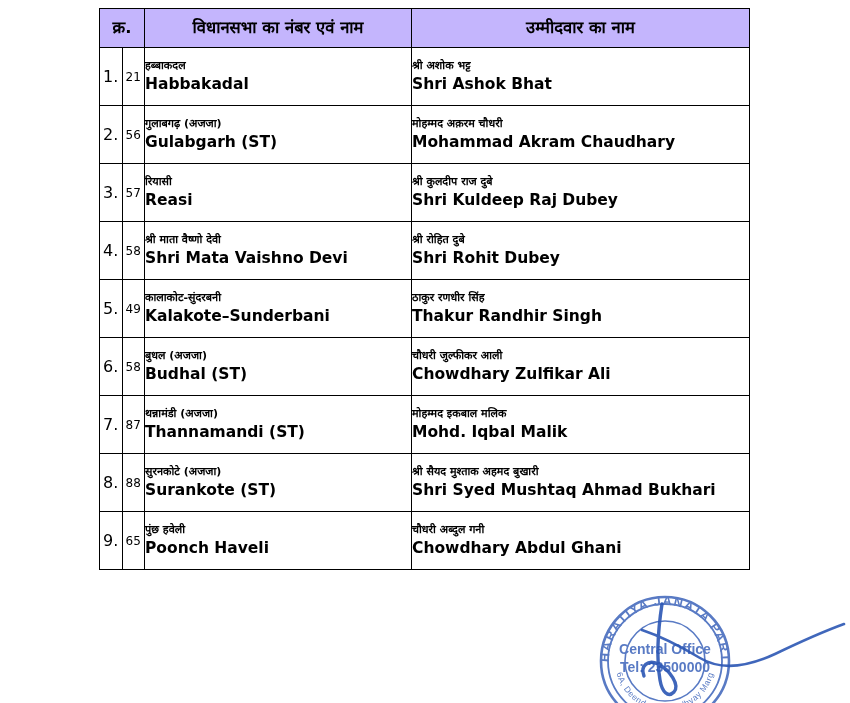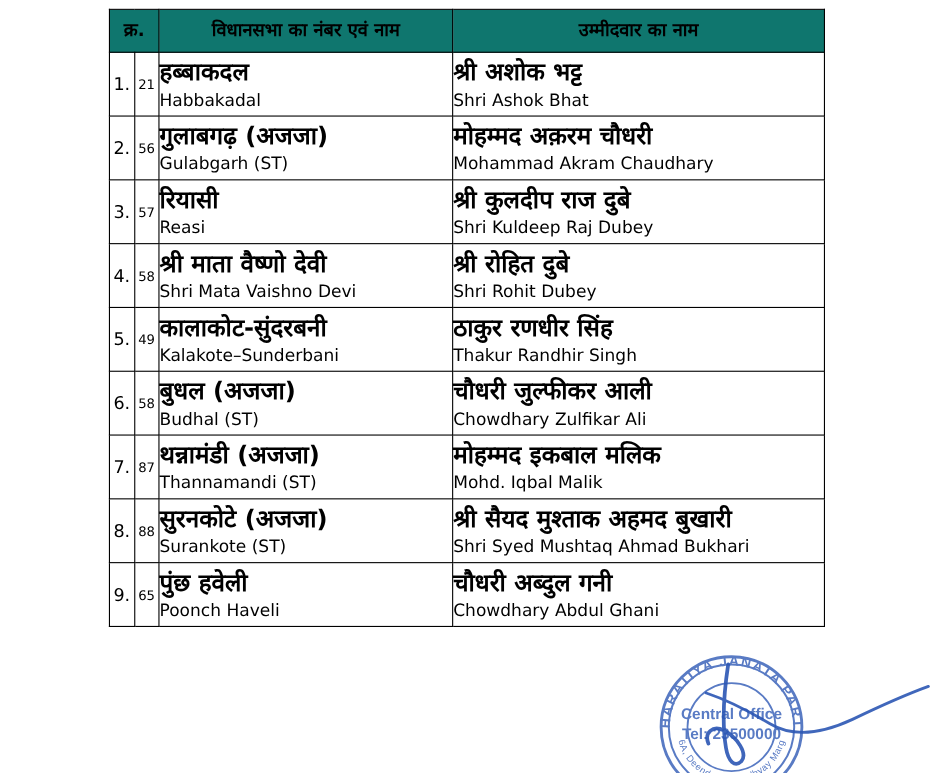--- a/index.html
+++ b/index.html
@@ -27,21 +27,21 @@
 
   #candidate-table th,
   #candidate-table td {
     border: 1px solid #000000;
     padding: 0;
     vertical-align: middle;
   }
 
   
   thead th {
-    background: #0f766e;
+    background: #c4b5fd;
     height: 38px;
     font-size: 16.5px;
     font-weight: bold;
     line-height: 1.1;
     text-align: center;
     padding: 2px 4px;
   }
   th.col-sn     { width: 44px; }
   th.col-const  { width: 266px; }
   th.col-cand   { width: 337px; }
@@ -65,29 +65,29 @@
     width: 212px;
     padding: 3px 0 3px 7px;
   }
   td.cand {
     width: 337px;
     padding: 3px 0 3px 7px;
   }
 
   .hi {
     display: block;
-    font-size: 22px;
+    font-size: 11px;
     font-weight: bold;
     line-height: 1.32;
     white-space: nowrap;
   }
   .en {
     display: block;
     font-size: 15.5px;
-    font-weight: normal;
+    font-weight: bold;
     line-height: 1.3;
     white-space: nowrap;
   }
 
   
   #bjp-stamp {
     position: absolute;
     left: 592px;
     top: 588px;
     width: 146px;

